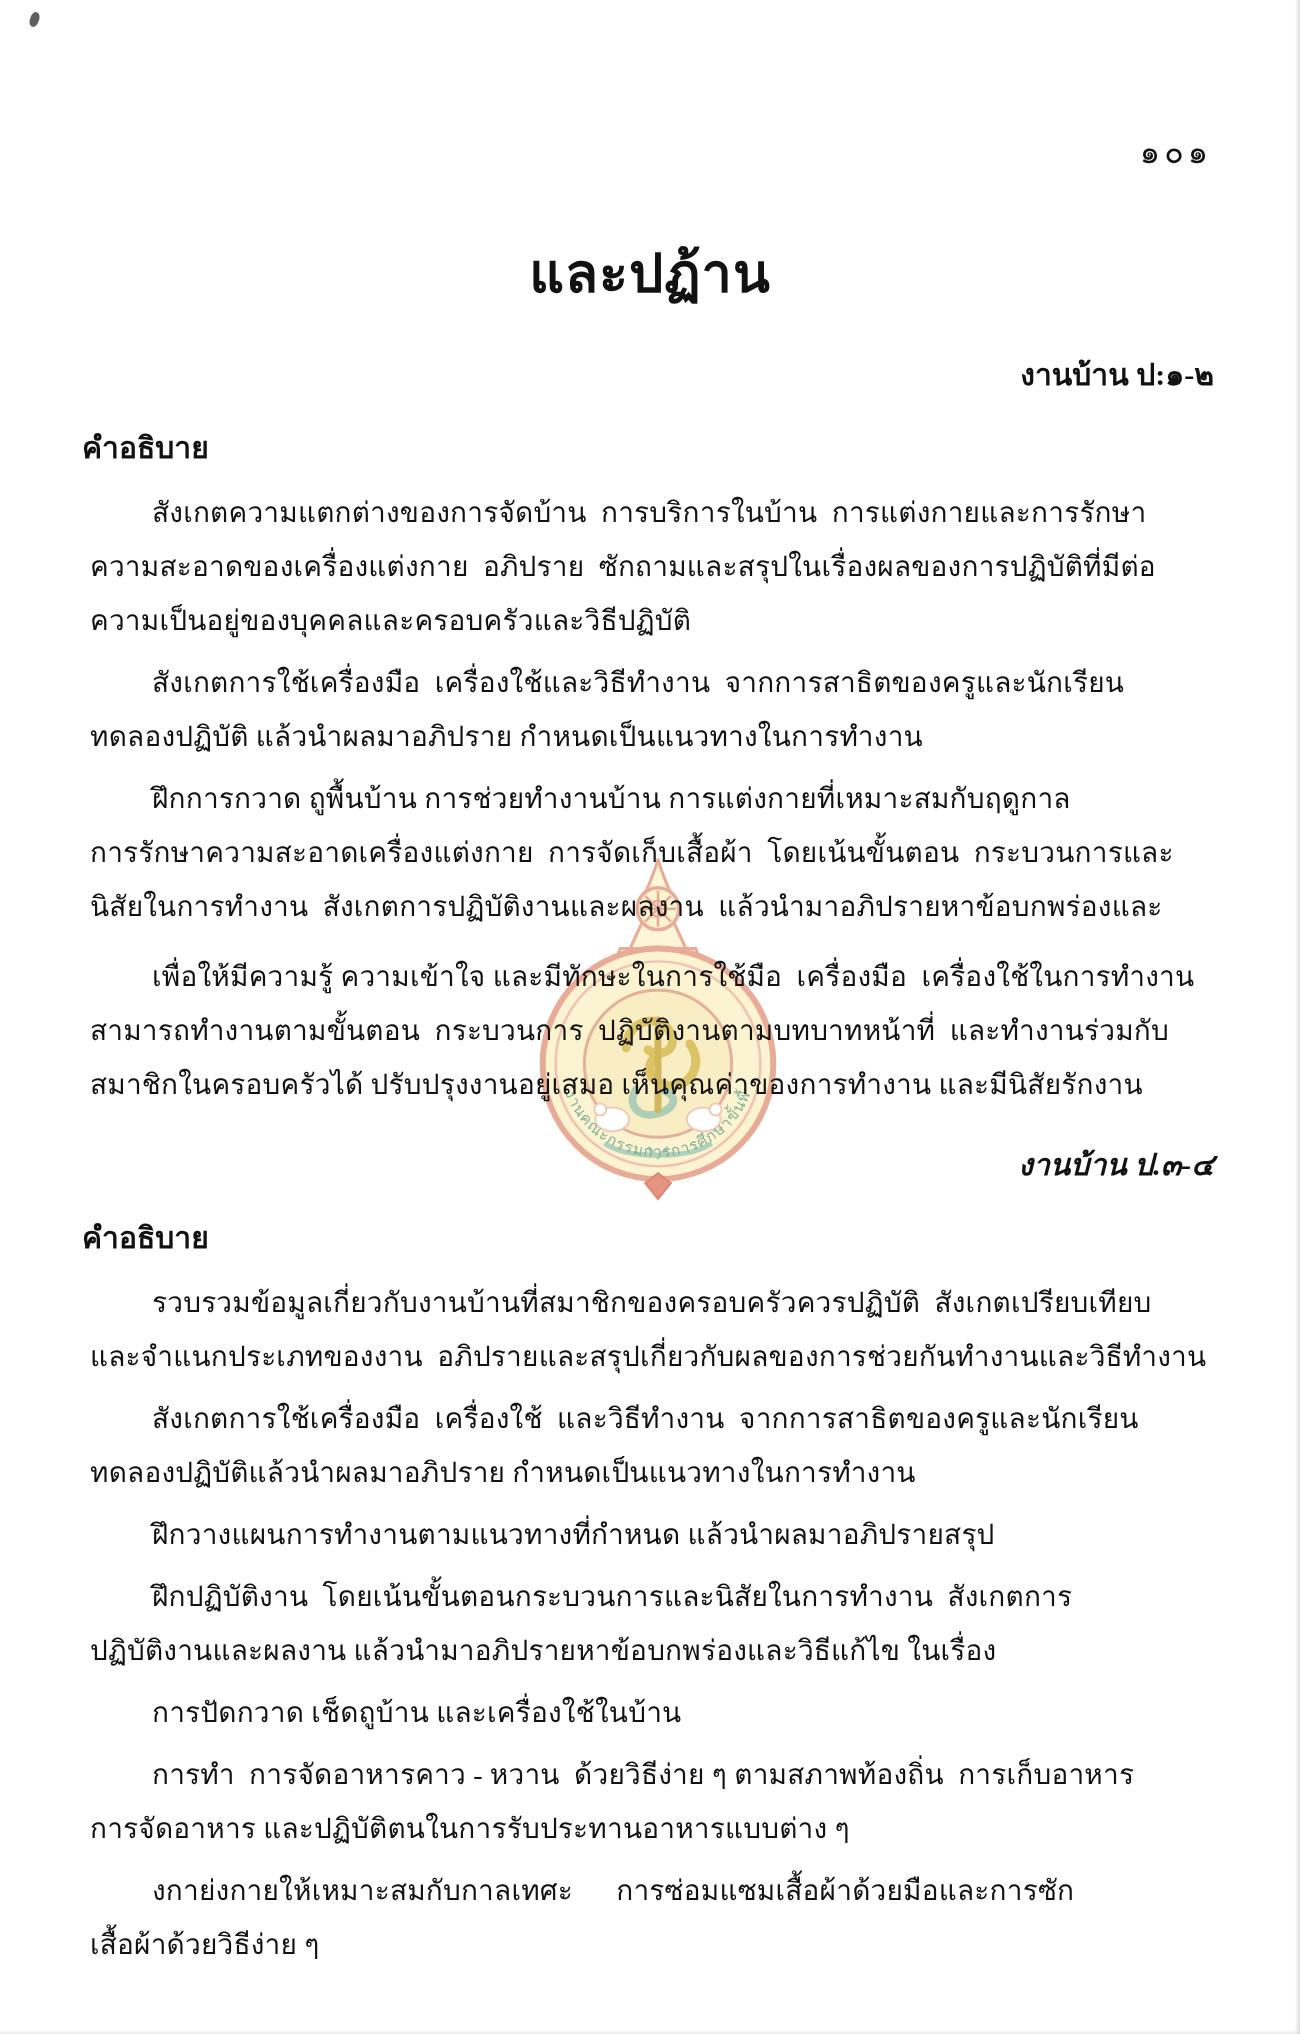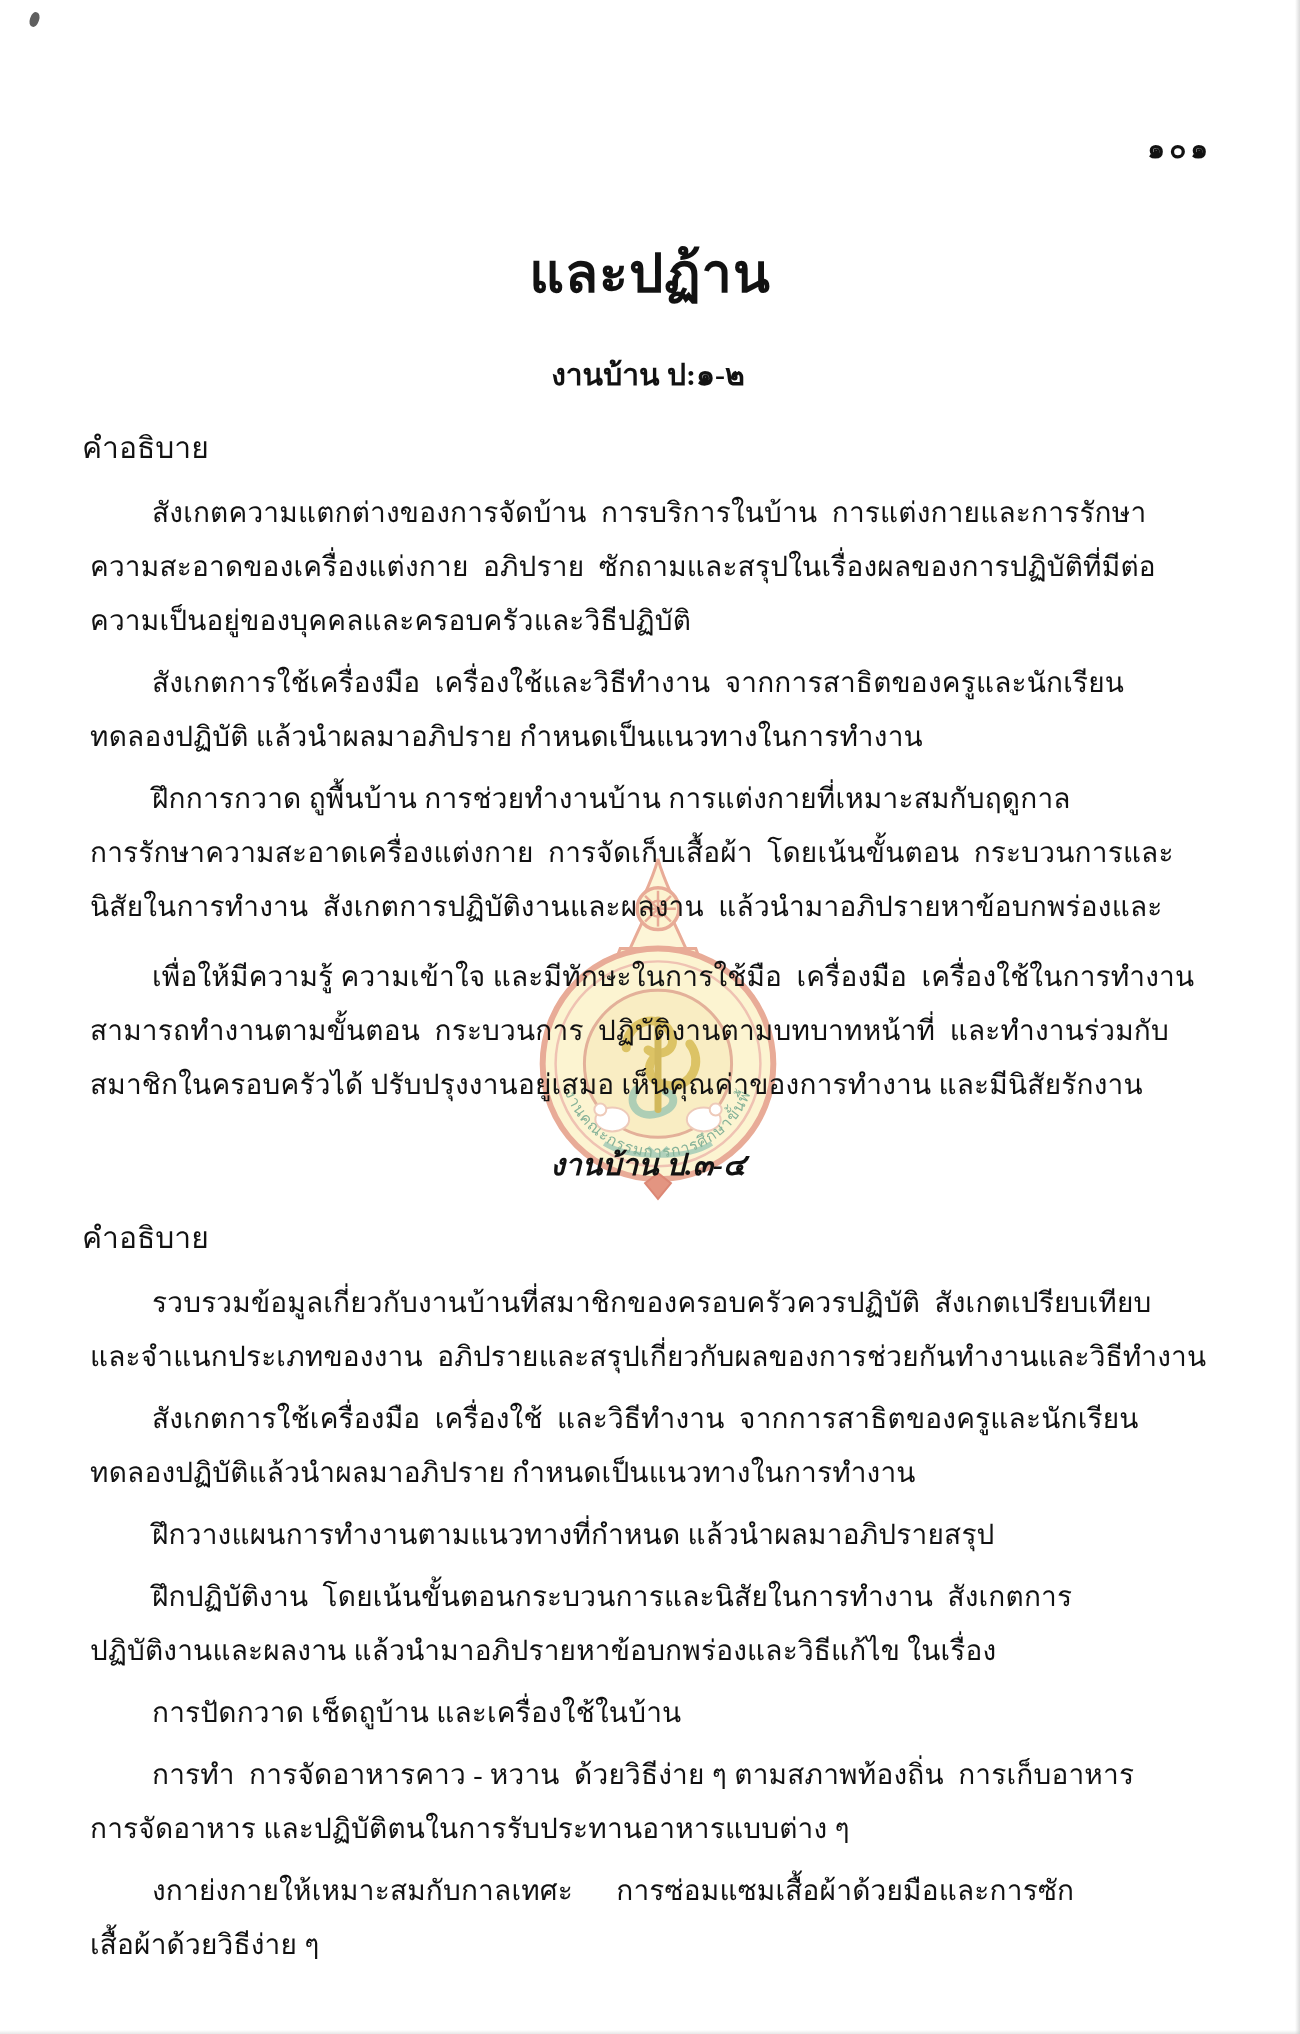--- a/index.html
+++ b/index.html
@@ -13,22 +13,22 @@
     height: 2034px;
     background: #ffffff;
     overflow: hidden;
     font-family: "Liberation Serif", "DejaVu Serif", serif;
     color: #121212;
   }
   .page-number {
     position: absolute;
     top: 126px;
     right: 88px;
-    font-size: 28px;
-    font-weight: 700;
+    font-size: 32px;
+    font-weight: 400;
     letter-spacing: 4px;
   }
   .doc-title {
     position: absolute;
     top: 230px;
     left: 0;
     width: 100%;
     text-align: center;
     font-size: 54px;
     font-weight: 700;
@@ -36,28 +36,28 @@
   }
   .content {
     position: absolute;
     left: 82px;
     right: 86px;
     top: 352px;
   }
   .sec-header {
     font-size: 30px;
     font-weight: 700;
-    text-align: center;
+    text-align: right;
     line-height: 46px;
     height: 46px;
   }
   .section + .section .sec-header { margin-top: 30px; font-style: italic; }
   .sec-label {
     font-size: 30px;
-    font-weight: 400;
+    font-weight: 700;
     margin: 30px 0 18px 0;
     line-height: 40px;
   }
   .para { margin: 8px; }
   .para.gap { margin-top: 16px; }
   .line {
     font-size: 28px;
     line-height: 54px;
     white-space: pre;
     letter-spacing: 0.2px;

